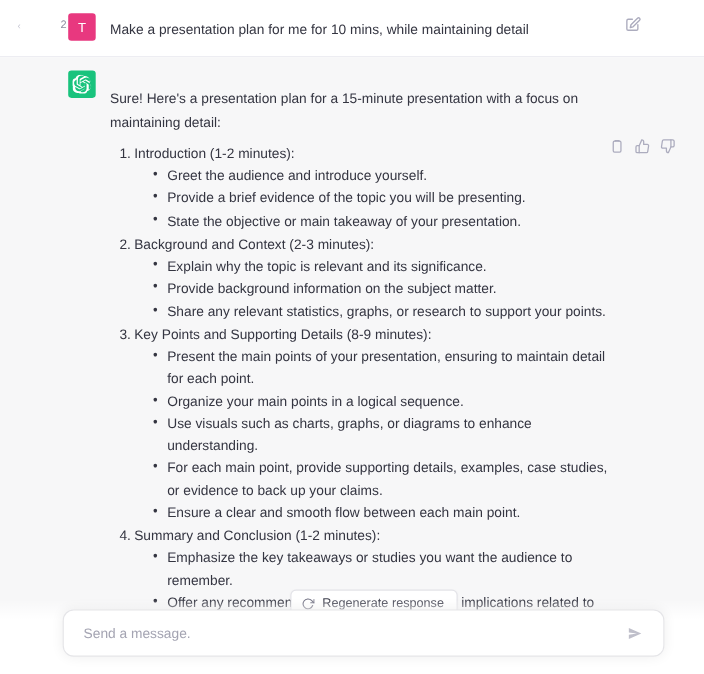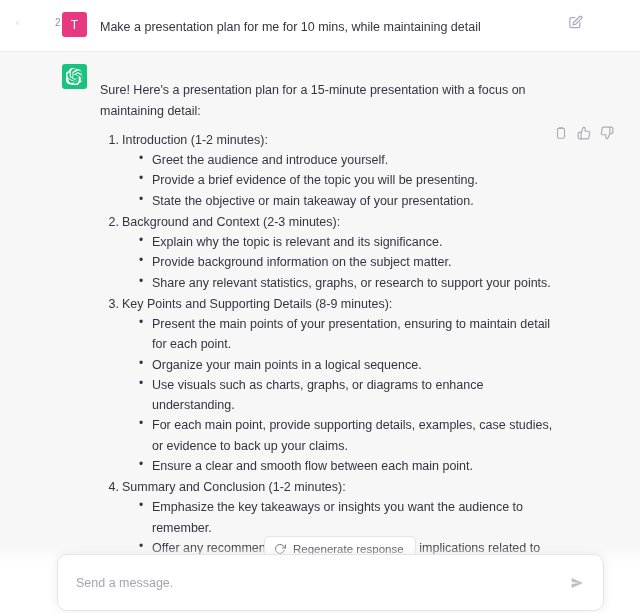--- a/index.html
+++ b/index.html
@@ -89,21 +89,21 @@
   .regen svg { display: block; flex: none; }
 
   
   .composer-wrap {
     position: absolute; left: 0; right: 0; bottom: 0; height: 68px;
     background: linear-gradient(to bottom, rgba(255,255,255,0) 0%, #ffffff 26%, #ffffff 100%);
     z-index: 8;
   }
   .composer {
     position: absolute; left: 57px; right: 36px; top: 9px;
-    height: 57px; background: #ffffff;
+    height: 43px; background: #ffffff;
     border: 1px solid #e5e5e8; border-radius: 10px;
     box-shadow: 0 0 12px rgba(0,0,0,0.07);
     display: flex; align-items: center; padding: 0 14px 0 18px;
   }
   .composer input {
     flex: 1; border: none; outline: none; background: transparent;
     font-family: "Liberation Sans", sans-serif;
     font-size: 12.5px; color: #343541; padding: 0;
   }
   .composer input::placeholder { color: #a4a4b2; }
@@ -175,21 +175,21 @@
               <li>Present the main points of your presentation, ensuring to maintain detail for each point.</li>
               <li>Organize your main points in a logical sequence.</li>
               <li>Use visuals such as charts, graphs, or diagrams to enhance understanding.</li>
               <li>For each main point, provide supporting details, examples, case studies, or evidence to back up your claims.</li>
               <li>Ensure a clear and smooth flow between each main point.</li>
             </ul>
           </li>
           <li>
             <span class="num-title">Summary and Conclusion (1-2 minutes):</span>
             <ul class="sub">
-              <li>Emphasize the key takeaways or insights you want the audience to remember.</li>
+              <li>Emphasize the key takeaways or studies you want the audience to remember.</li>
               <li>Offer any recommendations, solutions, or future implications related to the topic.</li>
               <li>Open the floor for questions, if time allows.</li>
             </ul>
           </li>
           <li>
             <span class="num-title">Q&amp;A Session (1-2 minutes):</span>
 
           </li>
         </ol>
       </div>

